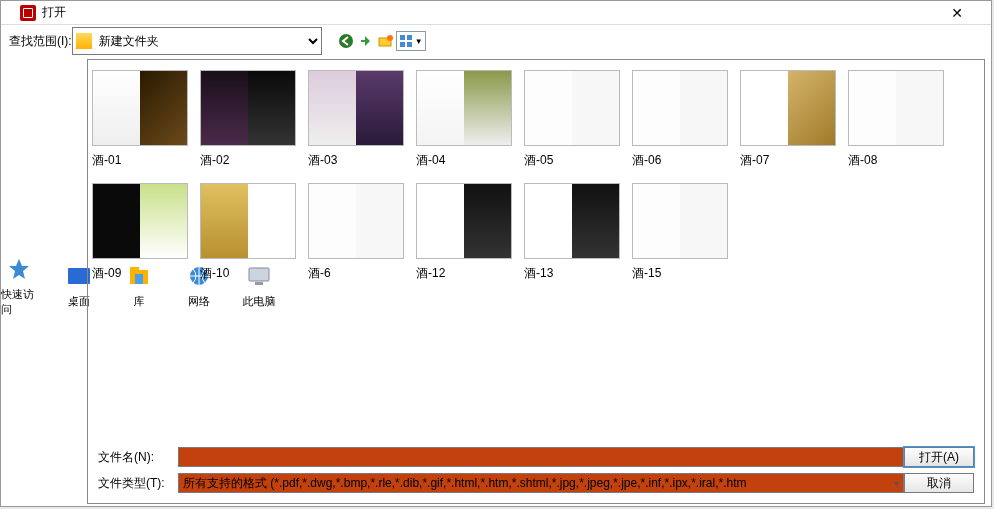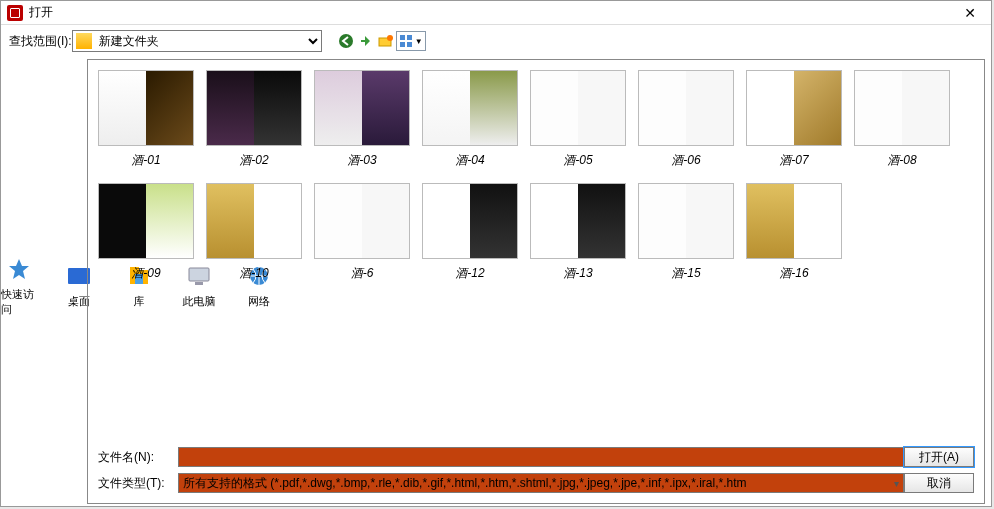--- a/index.html
+++ b/index.html
@@ -1,34 +1,34 @@
 <!DOCTYPE html>
 <html><head>
 <meta charset="utf-8">
 <style>
 * { box-sizing: border-box; margin: 0; padding: 0; font-family: "Microsoft YaHei", "SimSun", sans-serif; font-size: 12px; }
 body { background: #e8e8e8; width: 994px; height: 509px; overflow: hidden; }
 .window { background: #fff; border: 1px solid #999; width: 992px; height: 507px; display: flex; flex-direction: column; }
-.titlebar { display: flex; align-items: center; height: 24px; padding: 0 6px; border-bottom: 1px solid #ddd; }
+.titlebar { display: flex; align-items: center; height: 24px; padding: 0 19px; border-bottom: 1px solid #ddd; }
 .titlebar .app-icon { width: 16px; height: 16px; background: #b00; border-radius: 2px; margin-right: 6px; position: relative; }
 .titlebar .app-icon::after { content: ""; position: absolute; inset: 3px; border: 1px solid #fff; border-radius: 1px; }
 .titlebar .title { flex: 1; }
 .titlebar .close { width: 30px; text-align: center; cursor: pointer; font-size: 14px; }
 .toolbar { display: flex; align-items: center; height: 32px; padding: 4px 8px; }
 .toolbar .lbl { white-space: nowrap; }
-.toolbar select.loc { flex: 0 0 250px; height: 22px; border: 1px solid #7a7a7a; background: #fff; padding-left: 22px; background-image: linear-gradient(#ffd95e,#ffb200); background-size: 16px 16px; background-repeat: no-repeat; background-position: 3px center; }
+.toolbar select.loc { flex: 0 0 250px; height: 28px; border: 1px solid #7a7a7a; background: #fff; padding-left: 22px; background-image: linear-gradient(#ffd95e,#ffb200); background-size: 16px 16px; background-repeat: no-repeat; background-position: 3px center; }
 .toolbar .tbtn { width: 20px; height: 20px; display: inline-flex; align-items: center; justify-content: center; cursor: pointer; }
 .body { flex: 1; display: flex; min-height: 0; }
 .places { width: 86px; border-right: 0; padding-top: 8px; display: flex; flex-direction: row; align-items: center; gap: 24px; }
 .place { display: flex; flex-direction: column; align-items: center; gap: 2px; cursor: pointer; width: 72px; }
 .place .picon { width: 36px; height: 30px; display: flex; align-items: center; justify-content: center; }
 .place span.pl { font-size: 11px; }
 .main { flex: 1; border: 1px solid #888; margin: 2px 6px 2px 0; display: flex; flex-direction: column; min-height: 0; }
 .files { flex: 1; overflow: auto; padding: 10px 4px 0 4px; display: flex; flex-wrap: wrap; align-content: flex-start; gap: 0; }
-.file { width: 108px; display: flex; flex-direction: column; align-items: center; margin-bottom: 14px; cursor: pointer; font-style: italic; }
+.file { width: 108px; display: flex; flex-direction: column; align-items: flex-start; margin-bottom: 14px; cursor: pointer; }
 .thumb { width: 96px; height: 76px; border: 1px solid #bbb; background: #fafafa; display: flex; overflow: hidden; }
 .thumb .half { flex: 1; }
 .file .fname { margin-top: 6px; font-size: 12px; }
 
 .th-a .half:first-child { background: linear-gradient(#fff,#eee); }
 .th-a .half:last-child { background: linear-gradient(135deg,#2a1a00,#6b4a1a); }
 .th-b .half:first-child { background: linear-gradient(#1a0f1a,#4a2a4a); }
 .th-b .half:last-child { background: linear-gradient(#0a0a0a,#333); }
 .th-c .half:first-child { background: linear-gradient(#dcd,#eee); }
 .th-c .half:last-child { background: linear-gradient(#5a3a6a,#2a1a3a); }
@@ -122,35 +122,35 @@
               <rect x="6" y="6" width="18" height="14" fill="#ffb300"></rect>
               <rect x="6" y="3" width="9" height="4" fill="#ffb300"></rect>
               <rect x="11" y="10" width="8" height="10" fill="#4aa0e8"></rect>
             </svg>
           </div>
           <span class="pl">库</span>
         </div>
         <div class="place">
           <div class="picon">
             <svg width="30" height="26">
+              <circle cx="15" cy="12" r="9" fill="#3a8ad4"></circle>
+              <path d="M6 12h18M15 3v18M9 5q6 7 0 14M21 5q-6 7 0 14" stroke="#fff" fill="none"></path>
+            </svg>
+          </div>
+          <span class="pl">网络</span>
+        </div>
+        <div class="place">
+          <div class="picon">
+            <svg width="30" height="26">
               <rect x="5" y="4" width="20" height="13" rx="1" fill="#ccd4e0" stroke="#889"></rect>
               <rect x="11" y="18" width="8" height="3" fill="#99a"></rect>
             </svg>
           </div>
           <span class="pl">此电脑</span>
         </div>
-        <div class="place">
-          <div class="picon">
-            <svg width="30" height="26">
-              <circle cx="15" cy="12" r="9" fill="#3a8ad4"></circle>
-              <path d="M6 12h18M15 3v18M9 5q6 7 0 14M21 5q-6 7 0 14" stroke="#fff" fill="none"></path>
-            </svg>
-          </div>
-          <span class="pl">网络</span>
-        </div>
       </div>
 
     <div class="main">
       <div class="files" id="files">
           <div class="file">
             <div class="thumb th-a">
               <div class="half"></div>
               <div class="half"></div>
             </div>
             <div class="fname">酒-01</div>
@@ -238,27 +238,20 @@
               <div class="half"></div>
             </div>
             <div class="fname">酒-13</div>
           </div>
           <div class="file">
             <div class="thumb th-e">
               <div class="half"></div>
               <div class="half"></div>
             </div>
             <div class="fname">酒-15</div>
-          </div>
-          <div class="file">
-            <div class="thumb th-h">
-              <div class="half"></div>
-              <div class="half"></div>
-            </div>
-            <div class="fname">酒-16</div>
           </div>
         </div>
 
       <div class="bottom">
         <span>文件名(N):</span>
         <input type="text" value="" style="">
         <button class="outline-blue">打开(A)</button>
 
         <span>文件类型(T):</span>
         <div class="combo">

